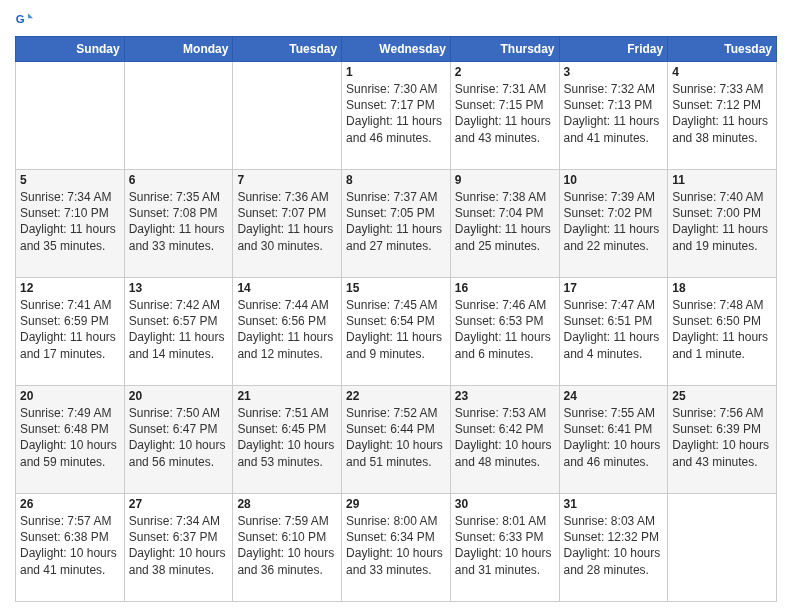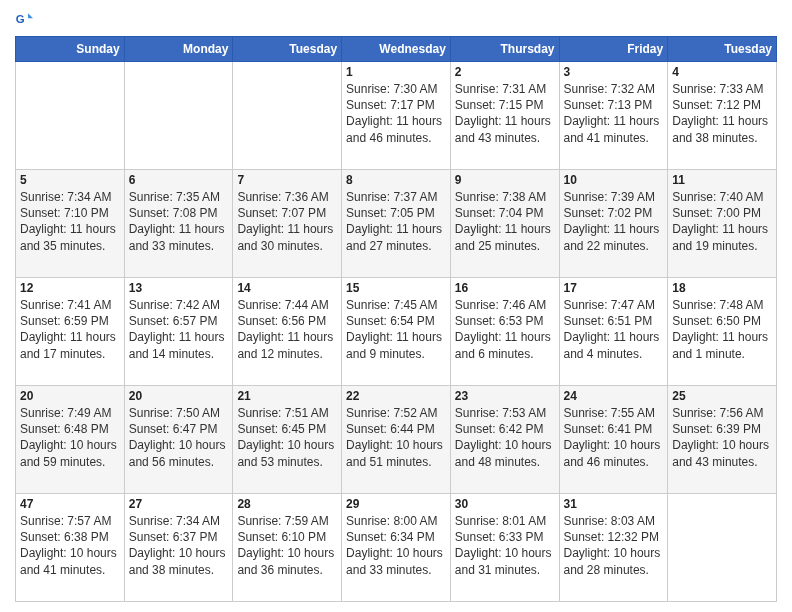--- a/index.html
+++ b/index.html
@@ -310,21 +310,21 @@
           <td>
             <span class="day-num">25</span>
             <div class="day-info">Sunrise: 7:56 AM
 Sunset: 6:39 PM
 Daylight: 10 hours
 and 43 minutes.</div>
           </td>
         </tr>
         <tr>
           <td>
-            <span class="day-num">47</span>
+            <span class="day-num">26</span>
             <div class="day-info">Sunrise: 7:57 AM
 Sunset: 6:38 PM
 Daylight: 10 hours
 and 41 minutes.</div>
           </td>
           <td>
             <span class="day-num">27</span>
             <div class="day-info">Sunrise: 7:34 AM
 Sunset: 6:37 PM
 Daylight: 10 hours

